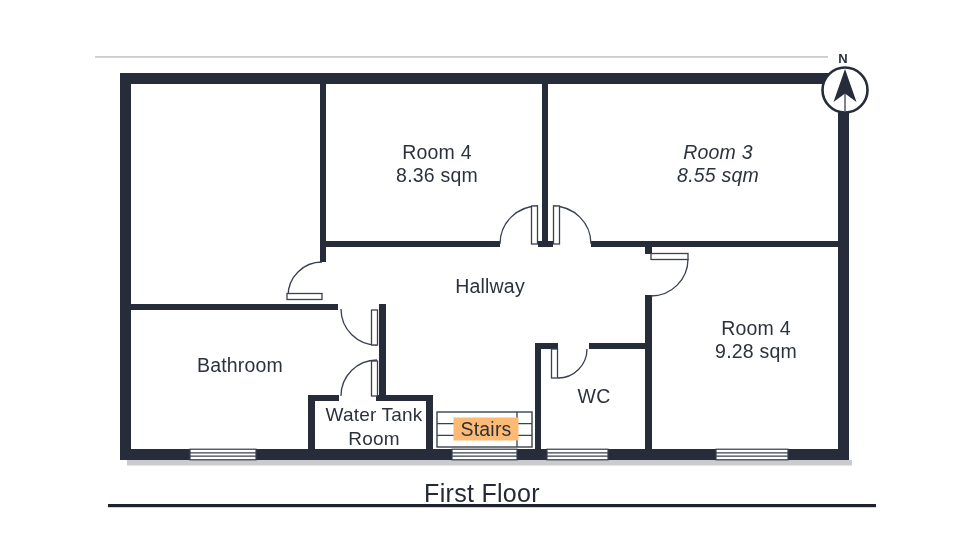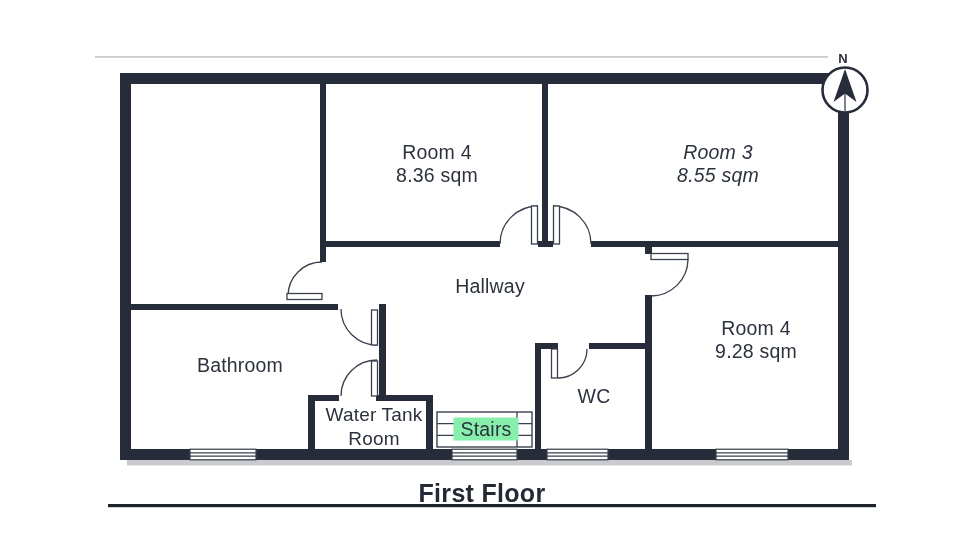--- a/index.html
+++ b/index.html
@@ -21,24 +21,24 @@
   .winbox{fill:#ffffff;stroke:var(--line);stroke-width:1.2;}
   .stairbox{fill:#ffffff;stroke:var(--line);stroke-width:1.4;}
   .compass-circle{fill:#ffffff;stroke:var(--wall);stroke-width:2.6;}
   .arrow{fill:var(--wall);}
   .lbl{
     position:absolute;transform:translate(-50%,-50%);
     color:var(--text);font-size:19.5px;line-height:23px;text-align:center;
     white-space:nowrap;letter-spacing:.2px;
   }
   .lbl.two{white-space:normal;}
-  .lbl.stairs-lbl{background:#86efac;padding:0 7px;text-align:right;}
+  .lbl.stairs-lbl{background:#fdba74;padding:0 7px;text-align:right;}
   .lbl.wtr{width:132px;line-height:24px;font-size:19px;}
   .lbl.north{font-weight:bold;font-size:13px;letter-spacing:0;}
-  .lbl.title{font-weight:bold;font-size:25px;letter-spacing:.3px;color:#242a35;}
+  .lbl.title{font-weight:normal;font-size:25px;letter-spacing:.3px;color:#242a35;}
 </style>
 </head>
 <body>
 
 <div id="stage">
 
   <svg id="plan-svg" width="980" height="551" viewBox="0 0 980 551">
 
     <rect x="95" y="56" width="733" height="1.8" fill="#cdcdcd"></rect>
 

